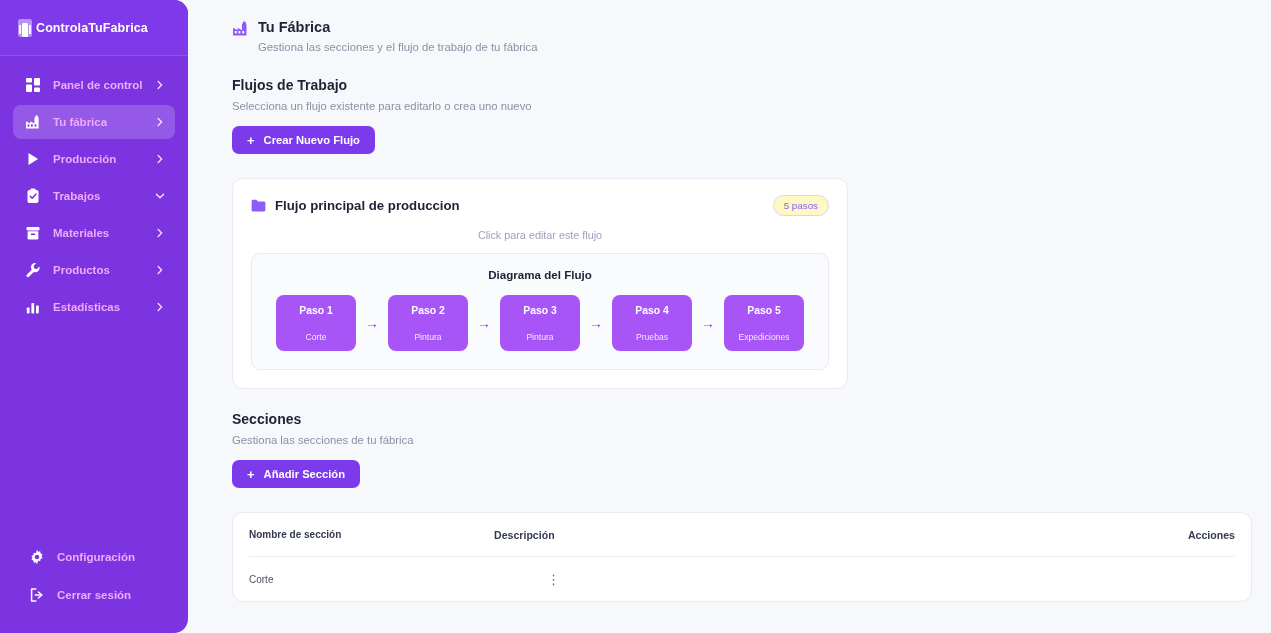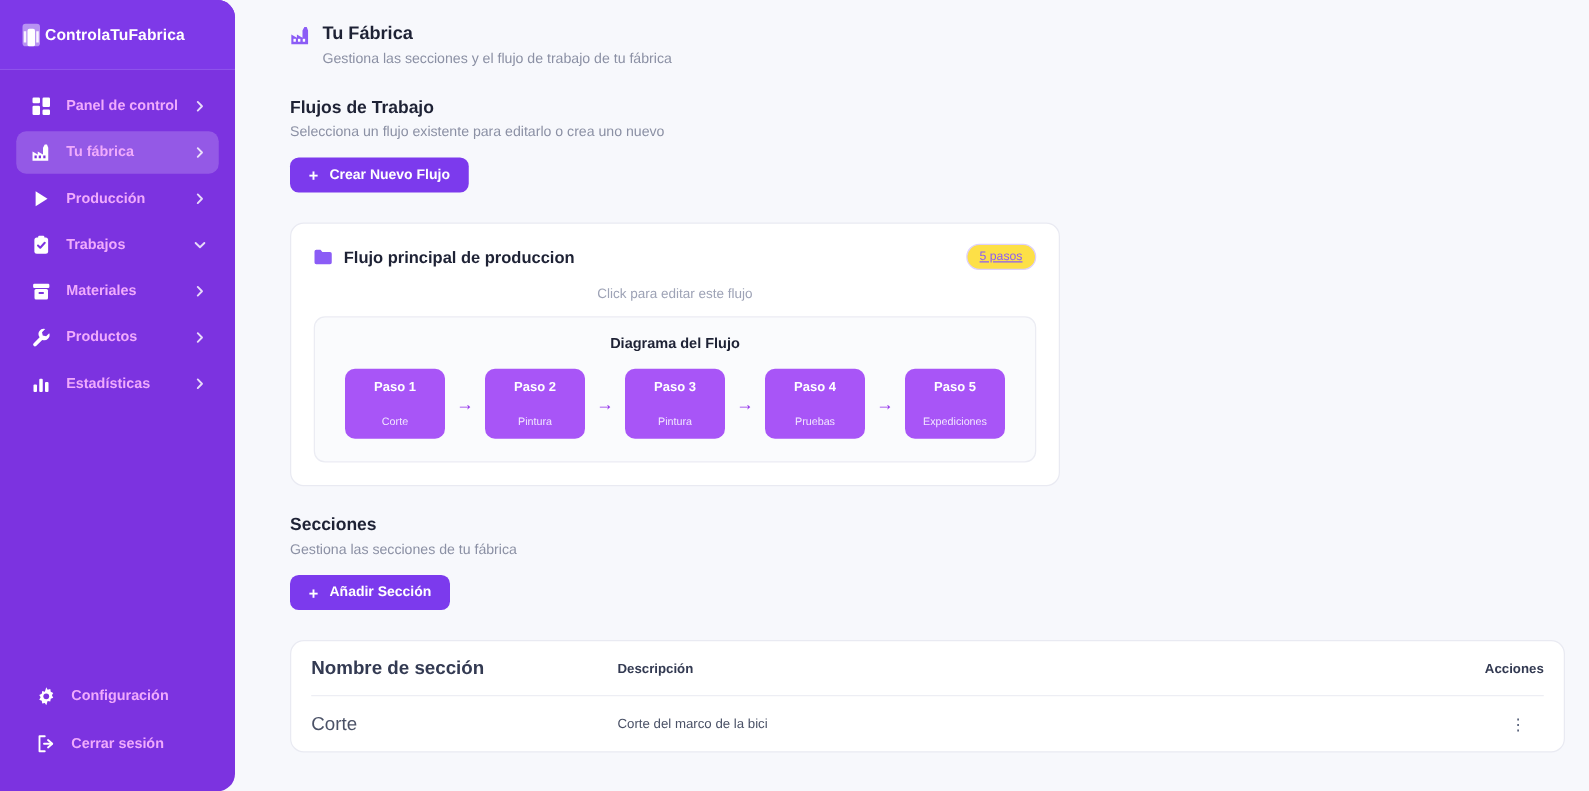--- a/index.html
+++ b/index.html
@@ -82,21 +82,21 @@
     border-radius: 11px;
     padding: 16px 18px 18px 18px;
     width: 616px;
   }
   .card-head { display: flex; align-items: center; }
   .folder-ico { width: 15px; height: 13px; flex: 0 0 15px; margin-right: 9px; }
   .card-title { font-size: 13.2px; font-weight: bold; color: #1e2235; flex: 1 1 auto; }
   .badge {
     font-size: 9.8px; color: #8b5cf6;
     border: 1px solid #ddd0fb; border-radius: 999px;
-    padding: 4px 10px; background: #fde047; white-space: nowrap; text-decoration: underline;
+    padding: 4px 10px; background: #fef9c3; white-space: nowrap;
   }
   .card-hint { text-align: center; font-size: 10.8px; color: #9ea3b6; margin-top: 13px; }
 
   .diagram {
     margin-top: 12px;
     background: #fafbfd;
     border: 1px solid #ebecf3;
     border-radius: 9px;
     padding: 14px 16px 18px 16px;
   }
@@ -115,21 +115,21 @@
   .table-card {
     margin-top: 24px;
     background: #ffffff;
     border: 1px solid #e9eaf2;
     border-radius: 11px;
     width: 1020px;
     padding: 0 16px;
   }
   .trow { display: flex; align-items: center; height: 44px; }
   .trow.head { border-bottom: 1px solid #edeef4; }
-  .c-name { width: 245px; font-size: 15px; }
+  .c-name { width: 245px; font-size: 10px; }
   .c-desc { flex: 1 1 auto; font-size: 10.6px; }
   .c-act { width: 80px; text-align: right; font-size: 10.6px; }
   .trow.head .c-name, .trow.head .c-desc, .trow.head .c-act {
     font-weight: bold; color: #333a52;
   }
   .trow.body .c-name, .trow.body .c-desc { color: #4a5166; }
   .dots { color: #566079; font-size: 13px; letter-spacing: 0; cursor: pointer; padding-right: 14px; }
 </style>
 </head>
 <body>
@@ -334,21 +334,20 @@
     </button>
 
     <div class="table-card">
       <div class="trow head">
         <div class="c-name">Nombre de sección</div>
         <div class="c-desc">Descripción</div>
         <div class="c-act">Acciones</div>
       </div>
       <div class="trow body">
         <div class="c-name">Corte</div>
-        <div class="c-desc">Corte del marco de la bici</div>
         <div class="c-act">
           <span class="dots">⋮</span>
         </div>
       </div>
     </div>
 
   </main>
 </div>
 
 </body></html>

